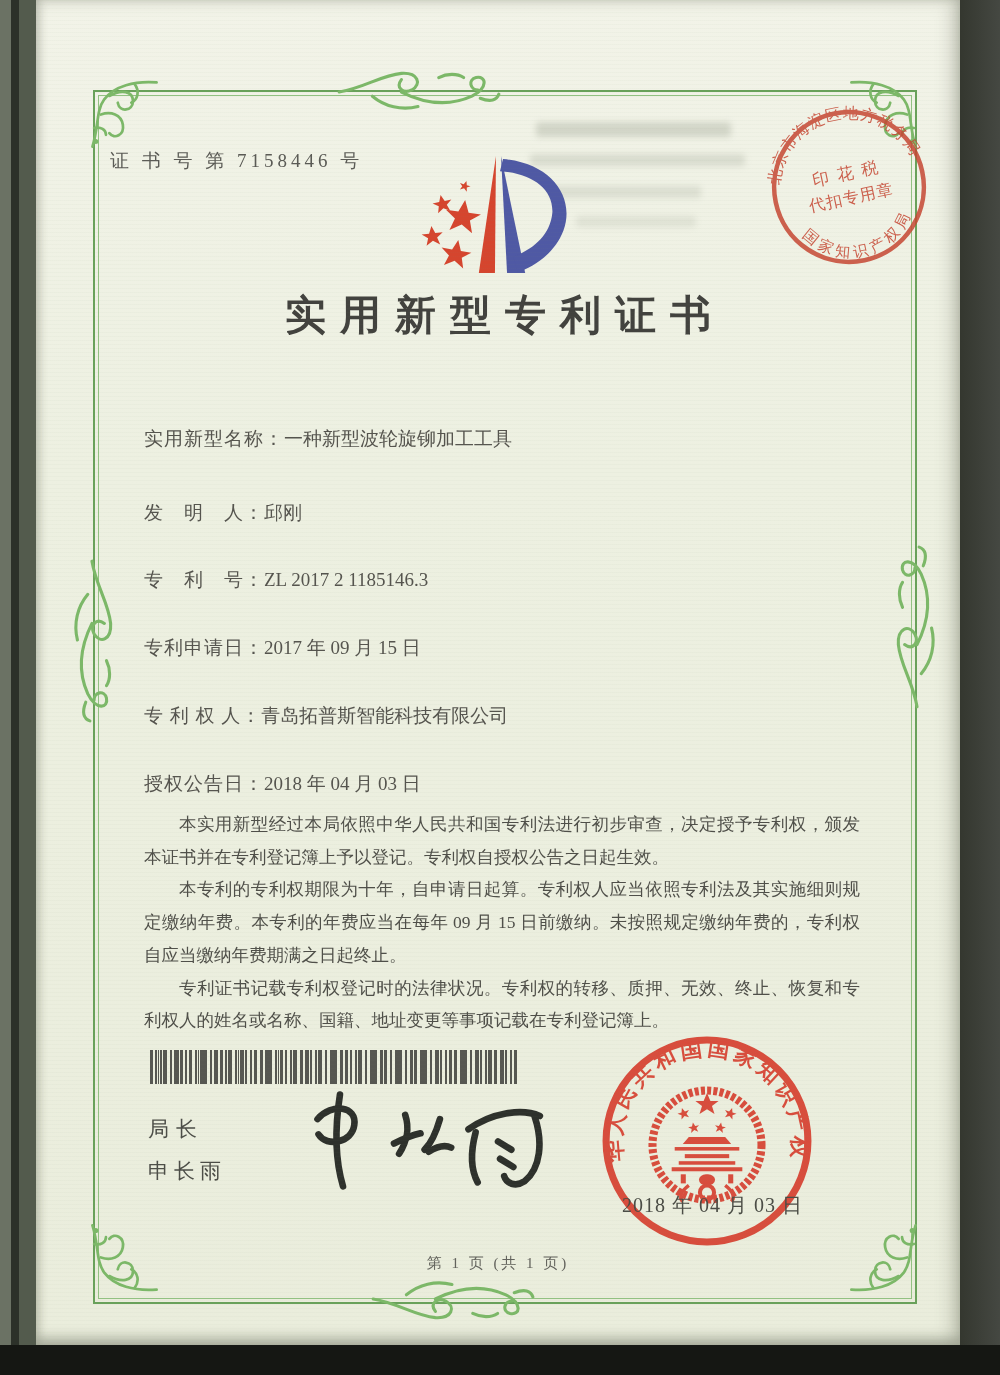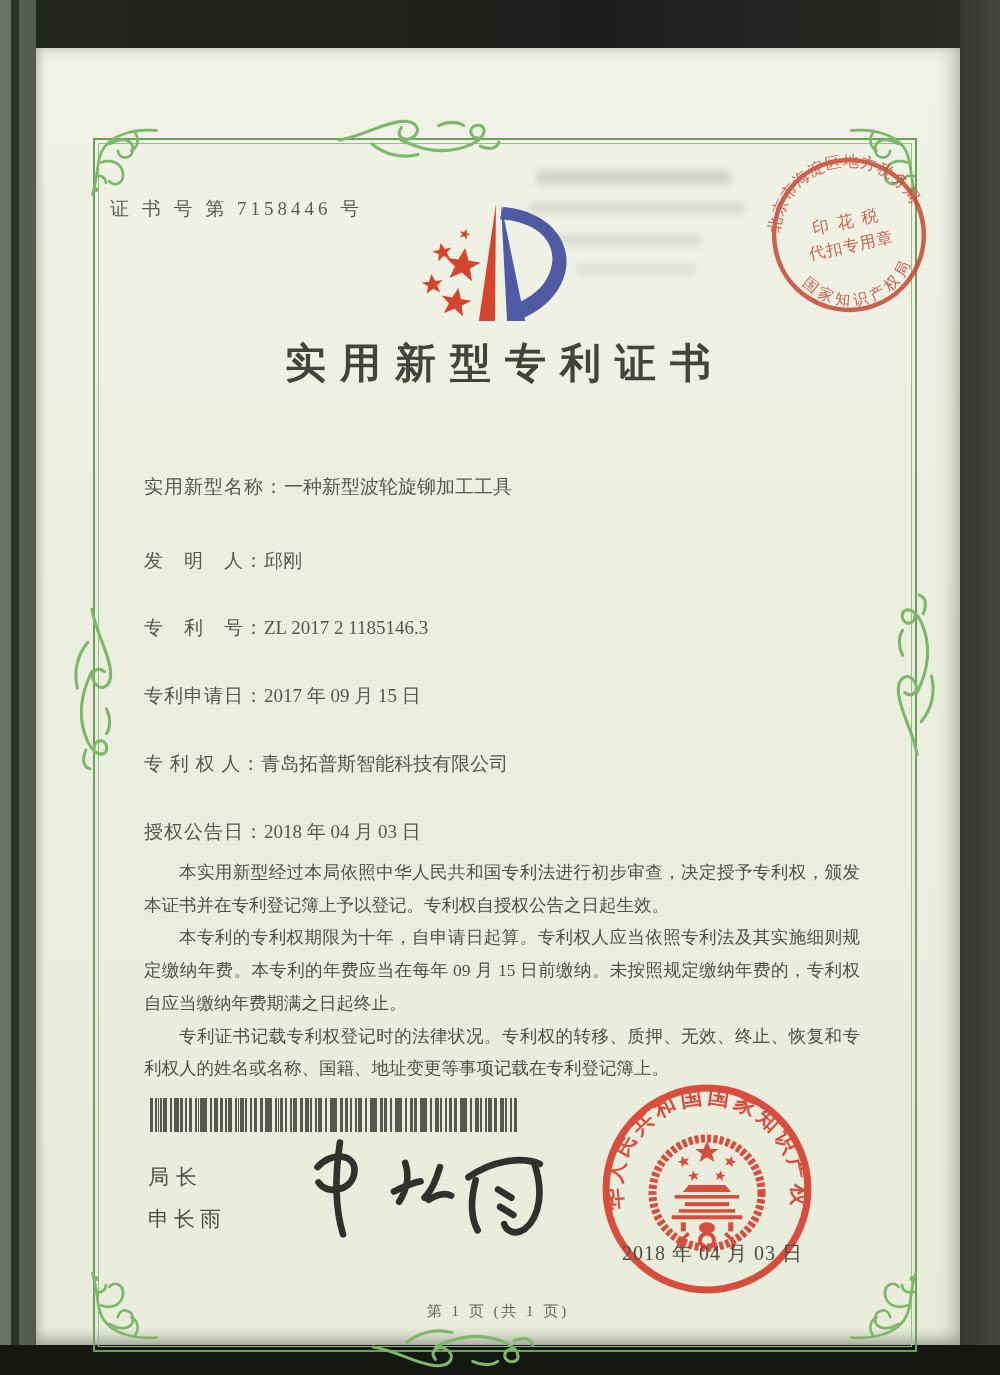--- a/index.html
+++ b/index.html
@@ -13,21 +13,20 @@
     position:absolute;left:0;top:0;width:36px;height:100%;
     background:linear-gradient(90deg,#6b7264 0 11px,#2c3129 11px 19px,#535b4d 19px 100%);
   }
   .backing-bottom{position:absolute;left:0;bottom:0;width:100%;height:30px;background:#151713;}
   .backing-right{position:absolute;right:0;top:0;width:40px;height:100%;background:linear-gradient(90deg,#34372f,#454842);}
   
   .page{
     position:absolute;left:36px;top:0;right:40px;bottom:30px;
     background:linear-gradient(180deg,#f2f3e8 0%,#edf0e1 35%,#eaeddc 100%);
     box-shadow:inset -10px 0 16px rgba(85,92,75,.22), inset 0 -8px 12px rgba(70,76,60,.28), inset 4px 0 8px rgba(120,126,108,.18);
-    margin-top:48px;
   }
   .page::after{ 
     content:"";position:absolute;inset:0;pointer-events:none;
     background:repeating-linear-gradient(180deg,rgba(120,140,110,.035) 0 1px,transparent 1px 4px);
   }
   
   .frame{
     position:absolute;left:57px;top:90px;width:820px;height:1210px;
     border:2.5px solid #69a15a;
   }

